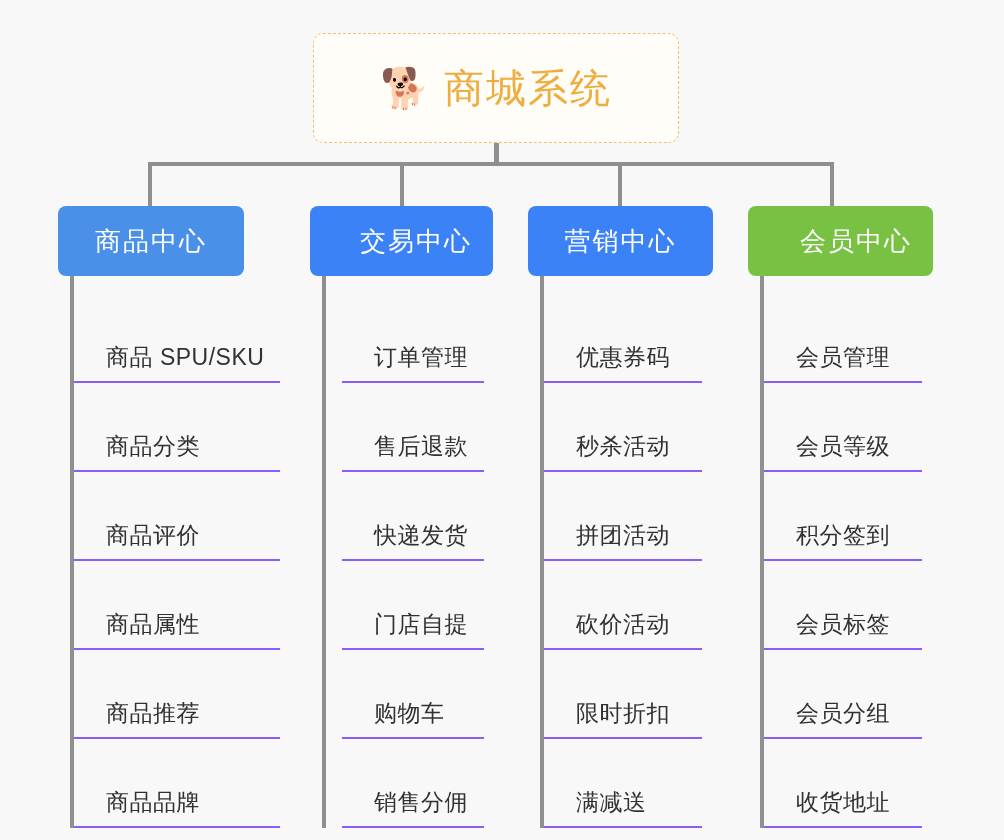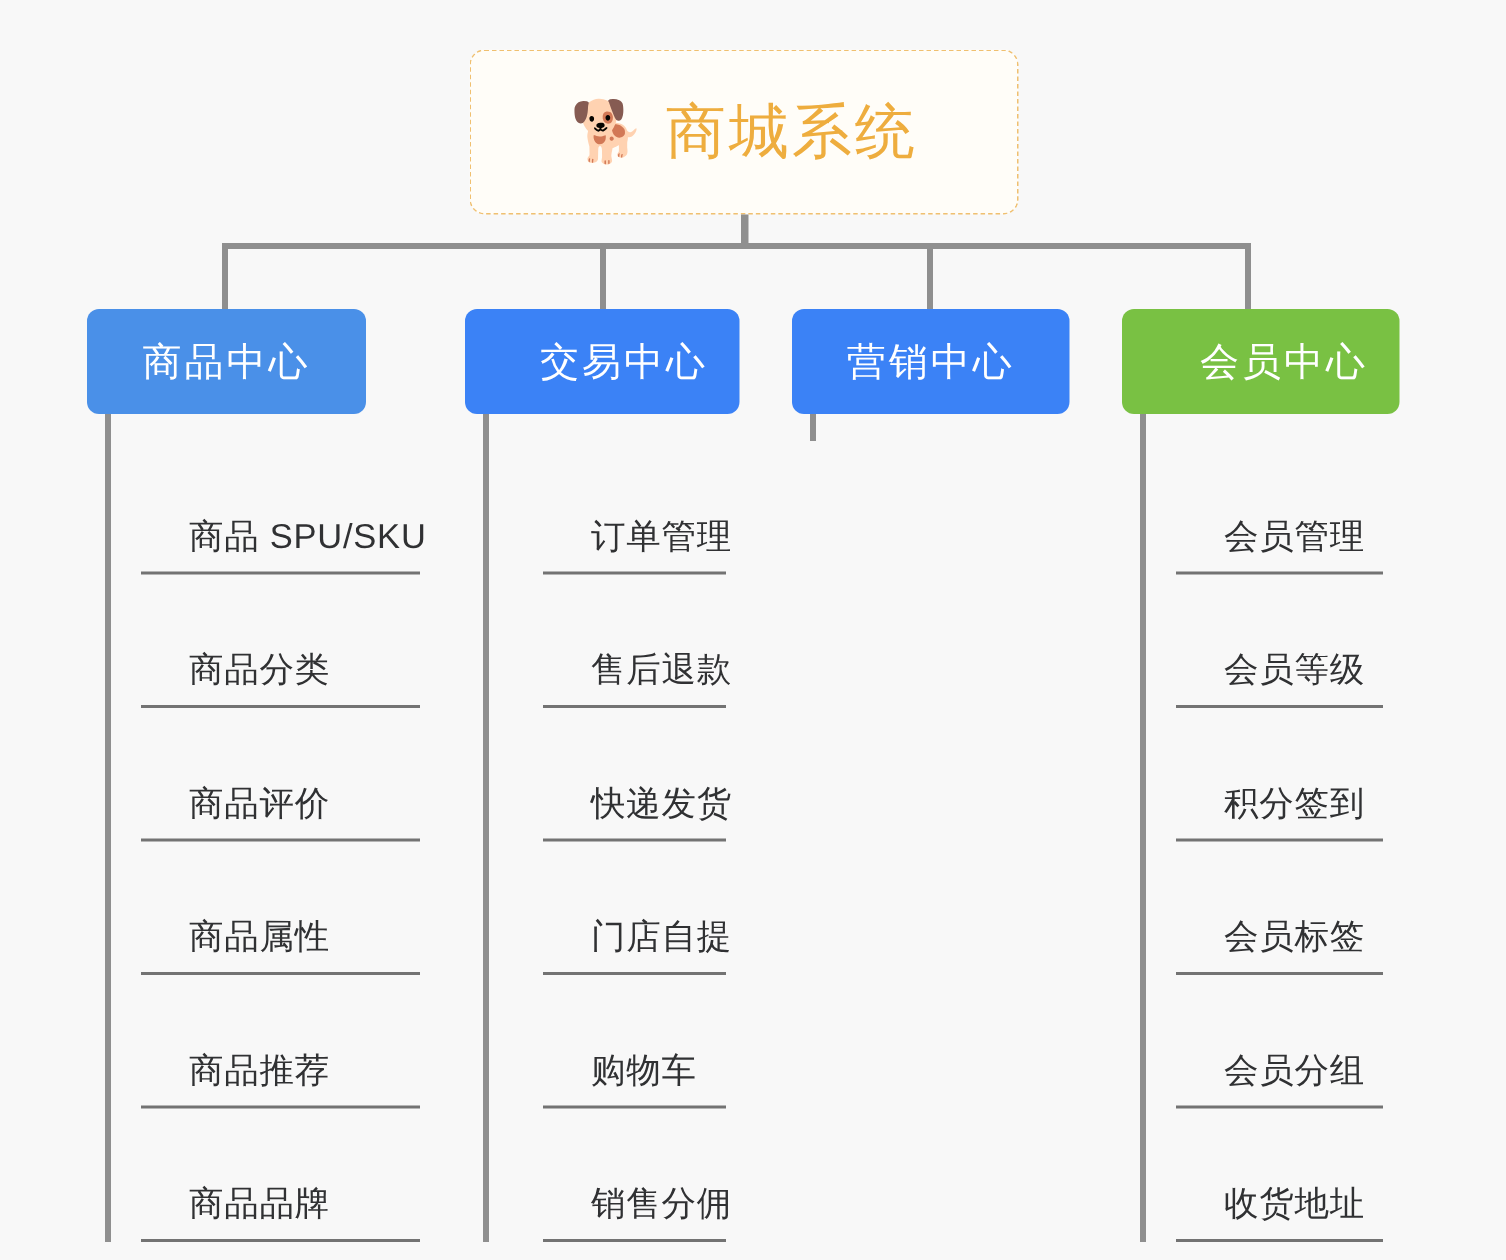--- a/index.html
+++ b/index.html
@@ -105,23 +105,22 @@
     top: 294px;
     border-left: 4px solid #8f8f8f;
   }
   .items-0 { left: 70px;  width: 210px; }
   .items-1 { left: 322px; width: 162px; padding-left: 16px; }
   .items-2 { left: 540px; width: 162px; }
   .items-3 { left: 760px; width: 162px; }
 
   .leaf {
     height: 89px;
-    border-bottom: 2px solid #737373;
+    border-bottom: 2px solid #8b5cf6;
     position: relative;
-    margin-left: 20px;
   }
   .leaf-label {
     position: absolute;
     left: 32px;
     bottom: 8px;
     font-size: 23px;
     color: #303133;
     white-space: nowrap;
     letter-spacing: 0.5px;
   }
@@ -198,20 +197,40 @@
     <div class="leaf">
         <span class="leaf-label">销售分佣</span>
       </div>
   </div>
 
   <div class="column col-2">
     <div class="cat-box cat-orange">
       <span>营销中心</span>
     </div>
   </div>
+  <div class="items items-2">
+    <div class="leaf">
+        <span class="leaf-label">优惠券码</span>
+      </div>
+    <div class="leaf">
+        <span class="leaf-label">秒杀活动</span>
+      </div>
+    <div class="leaf">
+        <span class="leaf-label">拼团活动</span>
+      </div>
+    <div class="leaf">
+        <span class="leaf-label">砍价活动</span>
+      </div>
+    <div class="leaf">
+        <span class="leaf-label">限时折扣</span>
+      </div>
+    <div class="leaf">
+        <span class="leaf-label">满减送</span>
+      </div>
+  </div>
 
   <div class="column col-3">
     <div class="cat-box cat-green">
       <span>会员中心</span>
     </div>
   </div>
   <div class="items items-3">
     <div class="leaf">
         <span class="leaf-label">会员管理</span>
       </div>

